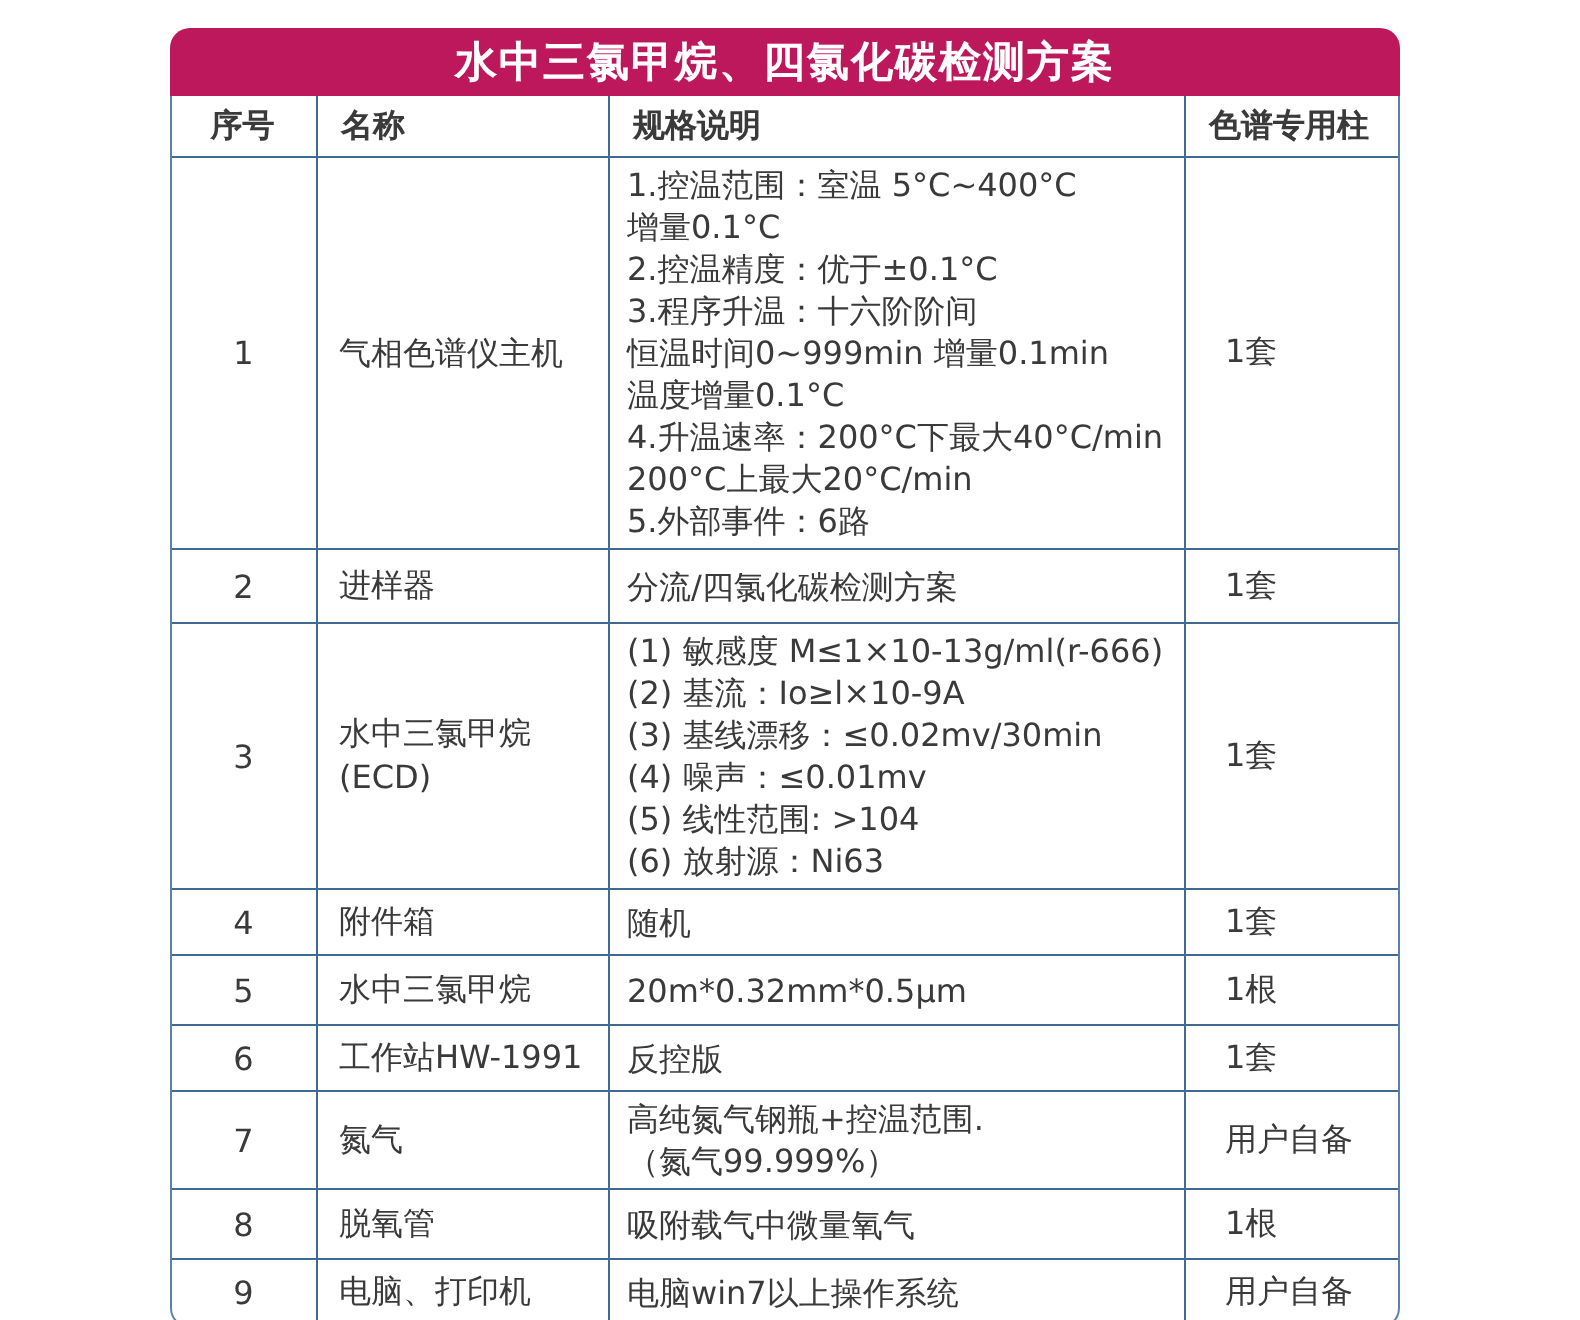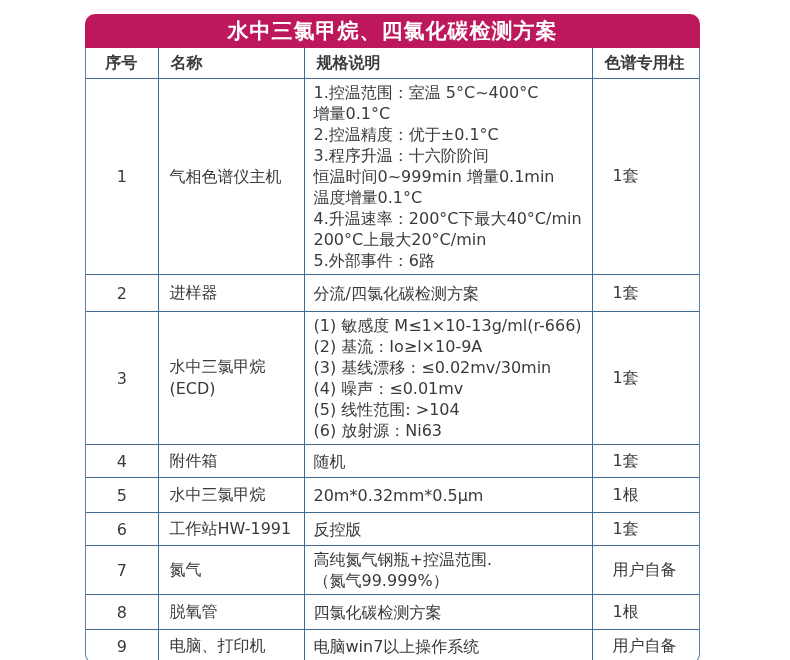--- a/index.html
+++ b/index.html
@@ -150,21 +150,21 @@
           <tr style="height:46px;">
             <td class="no">7</td>
             <td class="name">氮气</td>
             <td class="spec">高纯氮气钢瓶+控温范围.
 （氮气99.999%）</td>
             <td class="qty">用户自备</td>
           </tr>
           <tr style="height:35px;">
             <td class="no">8</td>
             <td class="name">脱氧管</td>
-            <td class="spec">四氯化碳检测方案</td>
+            <td class="spec">吸附载气中微量氧气</td>
             <td class="qty">1根</td>
           </tr>
           <tr style="height:33px;">
             <td class="no">9</td>
             <td class="name">电脑、打印机</td>
             <td class="spec">电脑win7以上操作系统</td>
             <td class="qty">用户自备</td>
           </tr>
         </tbody>
       </table>

